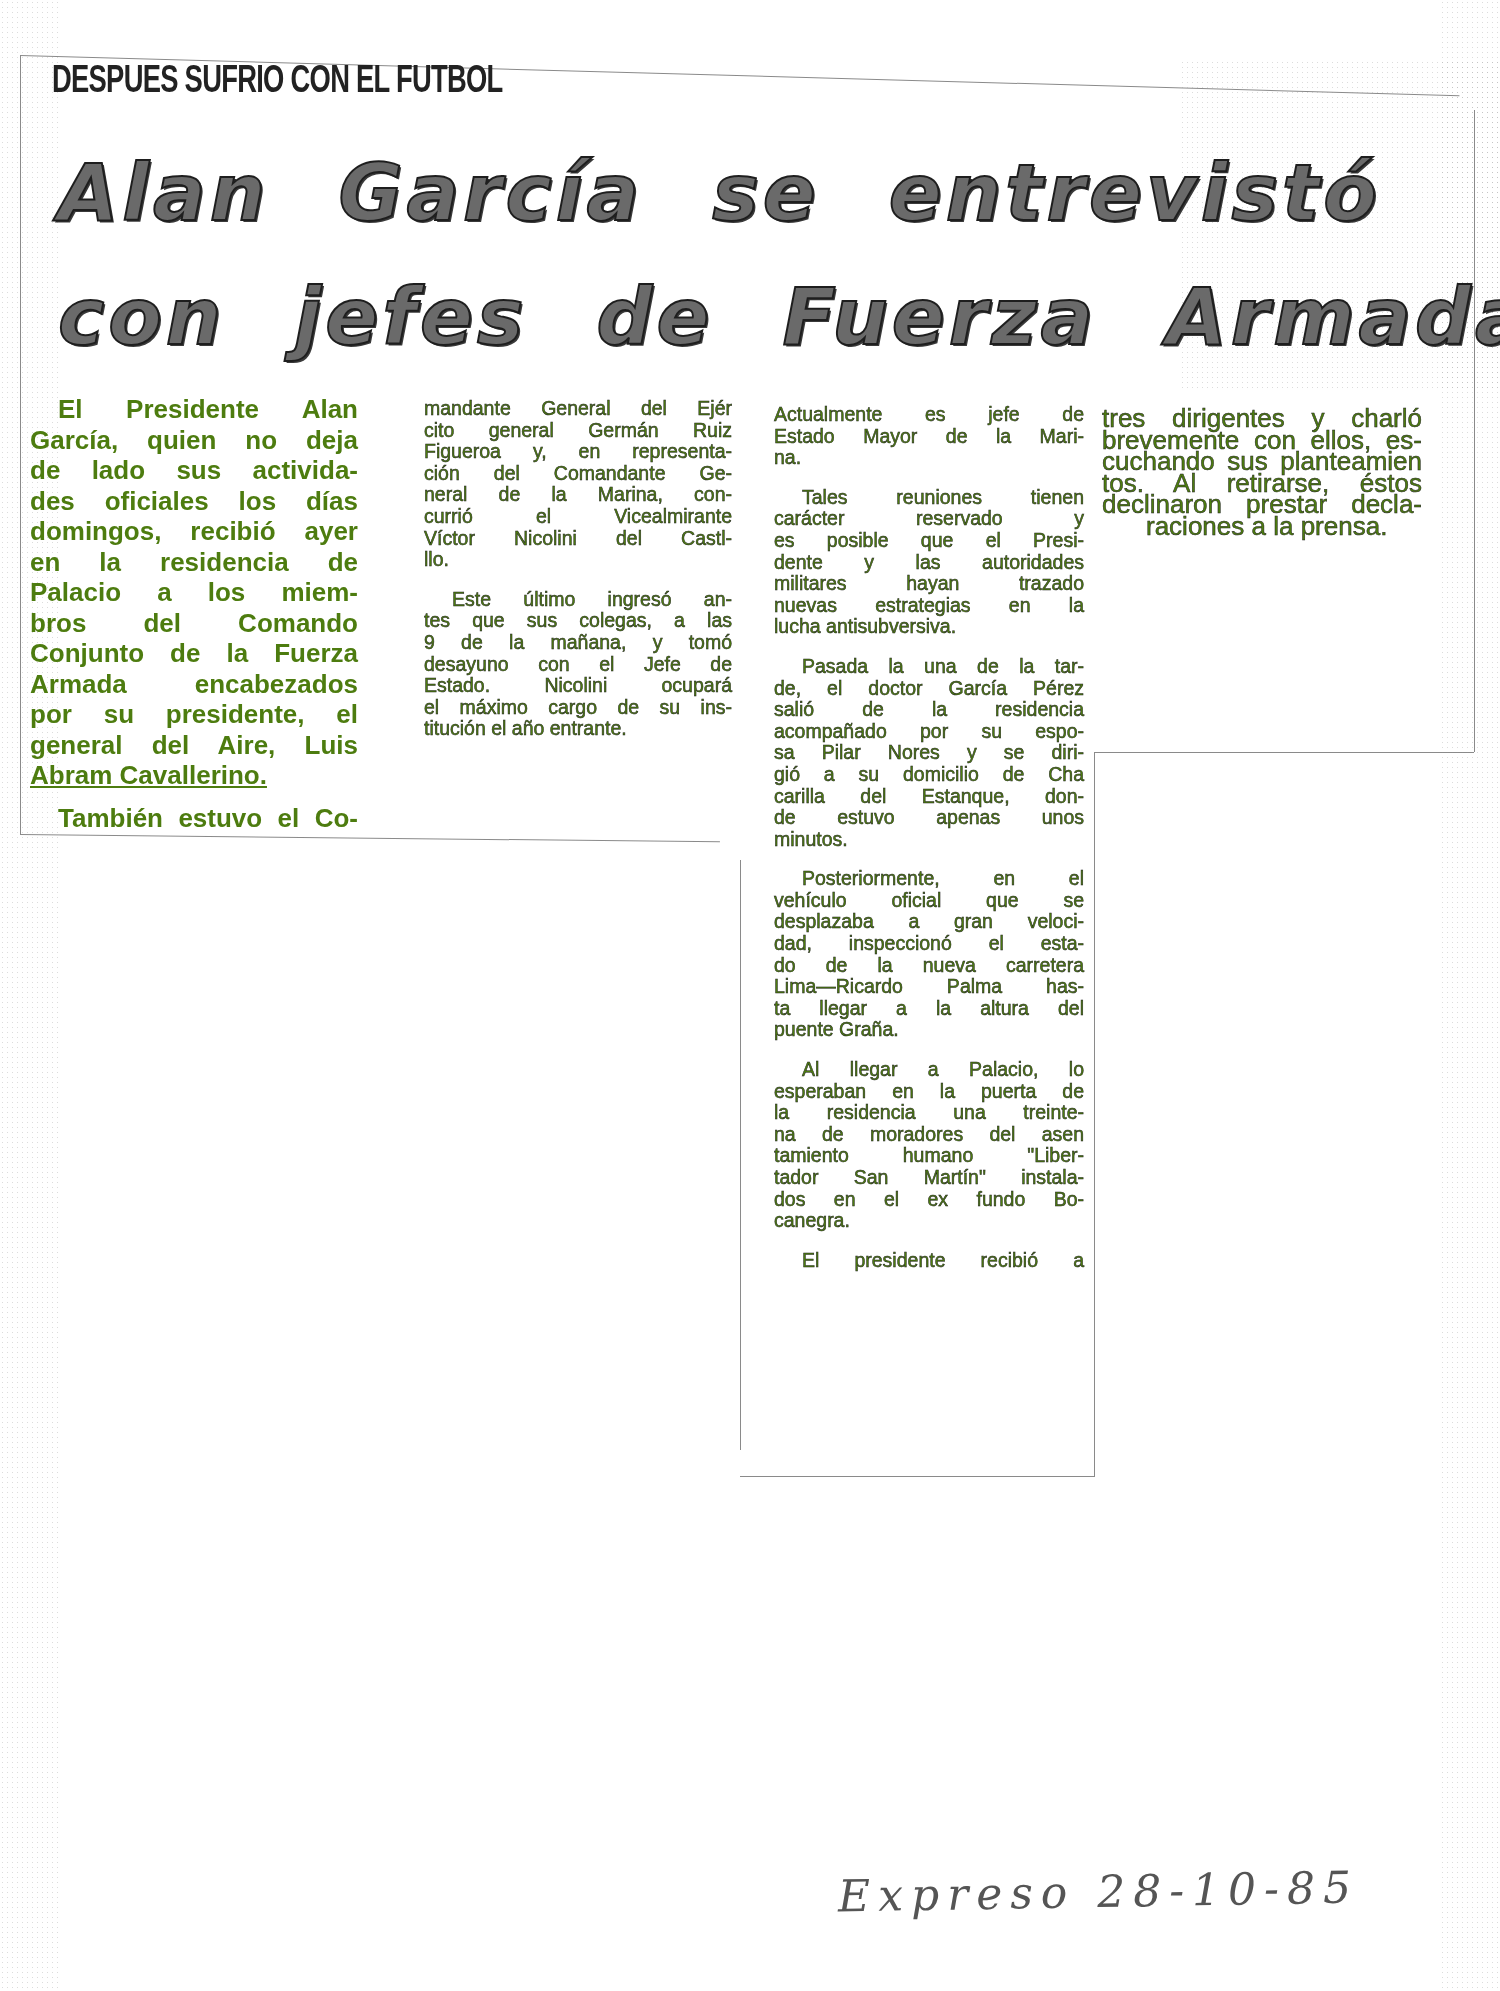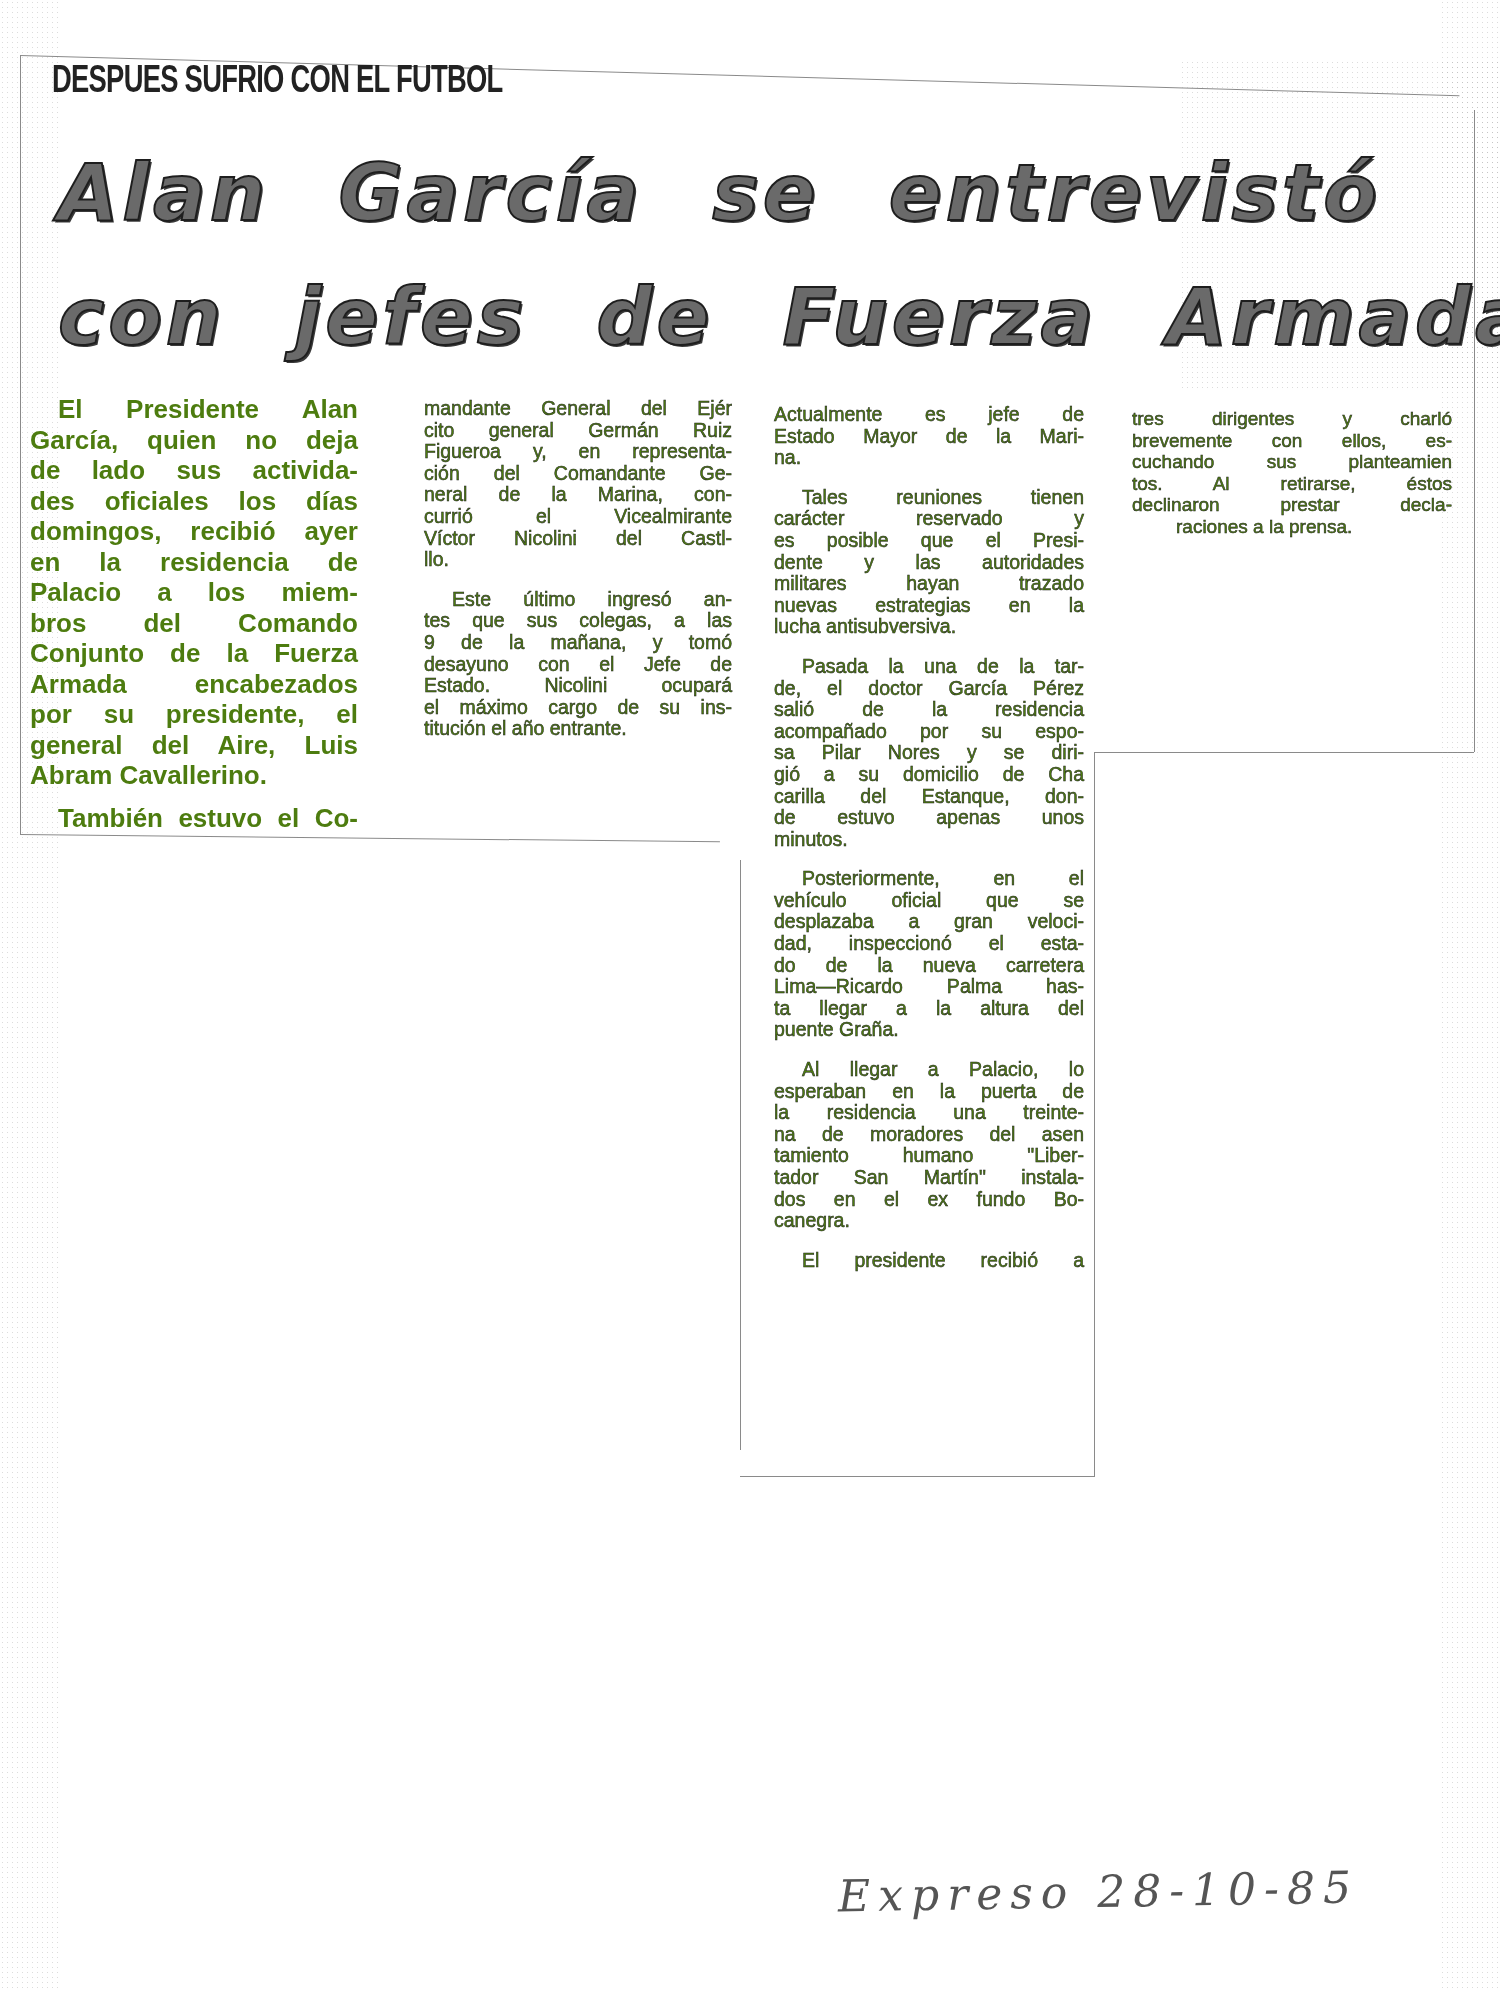--- a/index.html
+++ b/index.html
@@ -34,21 +34,21 @@
   .col {
     position: absolute;
     font-family: "Liberation Sans", sans-serif;
     font-weight: bold; color: #4d7c0f;
   }
   .col p { margin: 0; text-align: justify; text-align-last: justify; }
   .col p .ln { display: block; text-align: justify; text-align-last: justify; white-space: nowrap; }
   .c1 { left: 30px; top: 394px; width: 328px; font-size: 26px; line-height: 30.5px; }
   .c2 { left: 424px; top: 398px; width: 308px; font-size: 19.5px; line-height: 21.6px; font-weight: normal; -webkit-text-stroke: 0.5px #222; }
   .c3 { left: 774px; top: 404px; width: 310px; font-size: 19.5px; line-height: 21.6px; font-weight: normal; -webkit-text-stroke: 0.5px #222; }
-  .c4 { left: 1132px; top: 408px; width: 320px; font-size: 19px; line-height: 21.6px; font-weight: normal; -webkit-text-stroke: 0.5px #222; }
+  .c4 { left: 1102px; top: 408px; width: 320px; font-size: 26px; line-height: 21.6px; font-weight: normal; -webkit-text-stroke: 0.5px #222; }
   .indent { padding-left: 28px; }
   .gap { height: 18px; }
   .gap2 { height: 12px; }
   .note {
     position: absolute; left: 838px; top: 1866px;
     font-family: "DejaVu Serif", serif; font-style: italic;
     font-size: 44px; color: #555; letter-spacing: 8px; white-space: nowrap;
     transform: rotate(-1deg);
   }
 </style>
@@ -79,21 +79,21 @@
       <span class="ln">de lado sus activida-</span>
       <span class="ln">des oficiales los días</span>
       <span class="ln">domingos, recibió ayer</span>
       <span class="ln">en la residencia de</span>
       <span class="ln">Palacio a los miem-</span>
       <span class="ln">bros del Comando</span>
       <span class="ln">Conjunto de la Fuerza</span>
       <span class="ln">Armada encabezados</span>
       <span class="ln">por su presidente, el</span>
       <span class="ln">general del Aire, Luis</span>
-      <span class="ln" style="text-align-last: left;">Abram Cavallerino.</span>
+      <span class="ln" style="text-align-last: left; text-decoration: underline;">Abram Cavallerino.</span>
     </p>
     <div class="gap2"></div>
     <p>
       <span class="ln indent">También estuvo el Co-</span>
     </p>
   </div>
 <div class="col c2">
     <p>
       <span class="ln">mandante General del Ejér</span>
       <span class="ln">cito general Germán Ruiz</span>

